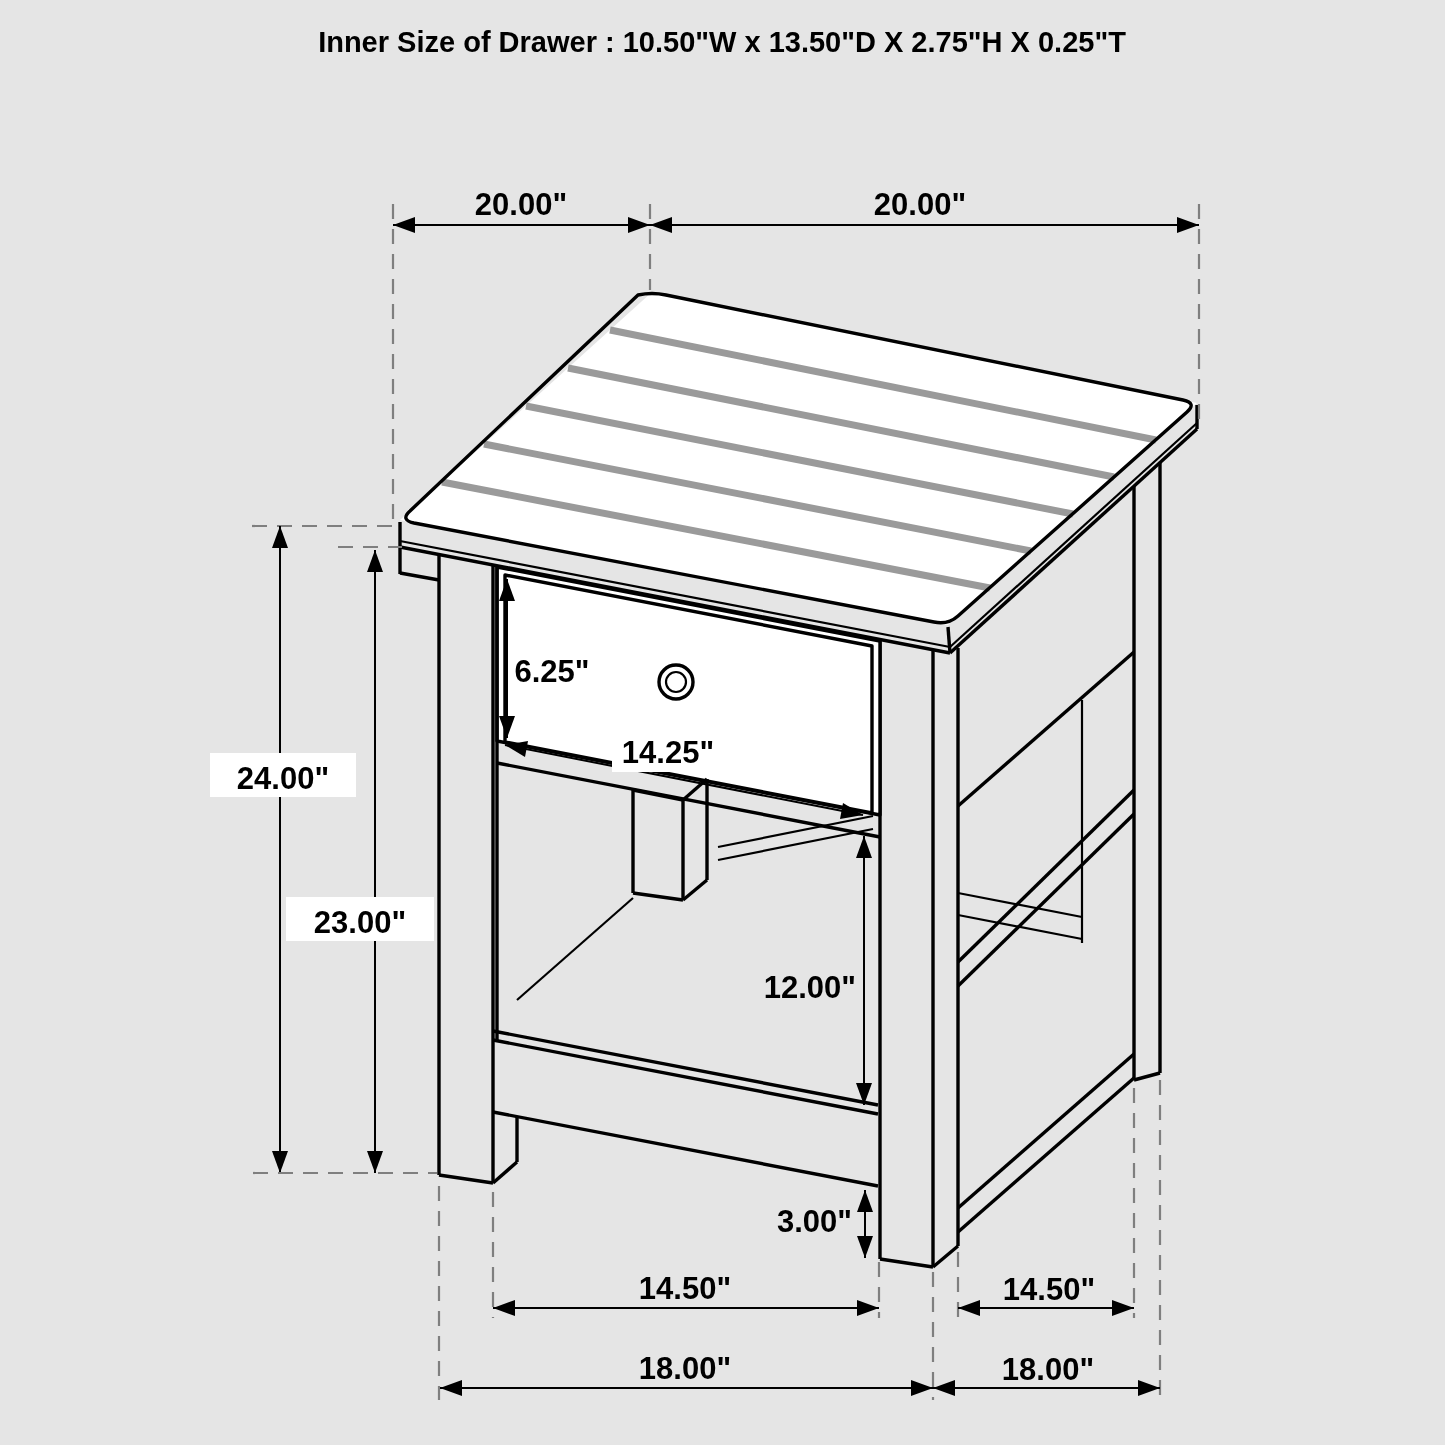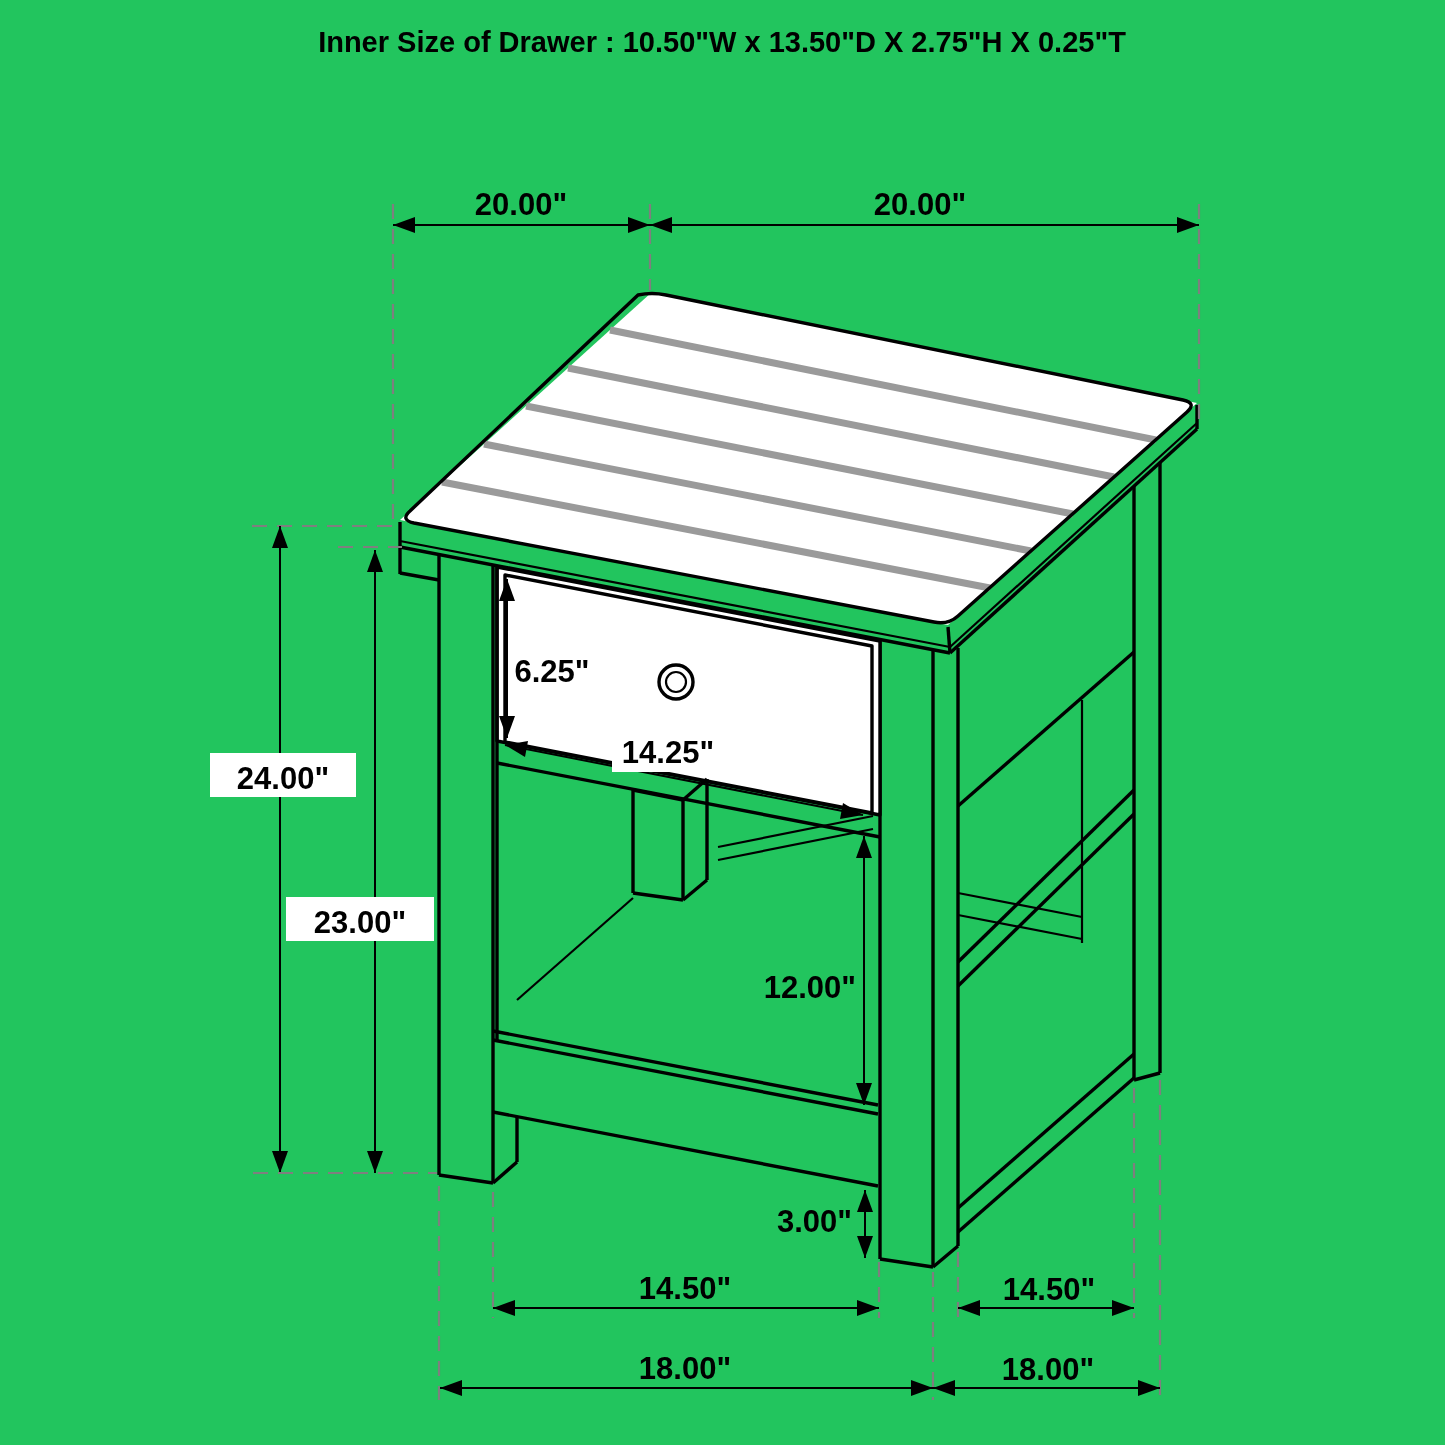--- a/index.html
+++ b/index.html
@@ -1,16 +1,16 @@
 <!DOCTYPE html>
 <html><head>
 <meta charset="utf-8">
 <style>
   html,body{margin:0;padding:0;background:#ffffff;}
-  .stage{position:relative;width:1445px;height:1445px;background:#22c55e;overflow:hidden;}
+  .stage{position:relative;width:1445px;height:1445px;background:#e5e5e5;overflow:hidden;}
   svg{display:block;}
   .s  {stroke:#000;stroke-width:3.4;fill:none;stroke-linejoin:round;}
   .s2 {stroke:#000;stroke-width:2.2;fill:none;}
   .plank{stroke:#9a9a9a;stroke-width:7;fill:none;}
   .face{fill:#ffffff;stroke:#000;stroke-width:3.4;stroke-linejoin:round;}
   .dim {stroke:#000;stroke-width:2;fill:none;}
   .ext {stroke:#7f7f7f;stroke-width:2.2;fill:none;stroke-dasharray:15 10;}
   .ah  {fill:#000;stroke:none;}
   .lbl-bg{fill:#ffffff;stroke:none;}
   text{font-family:"Liberation Sans","DejaVu Sans",sans-serif;font-weight:bold;

